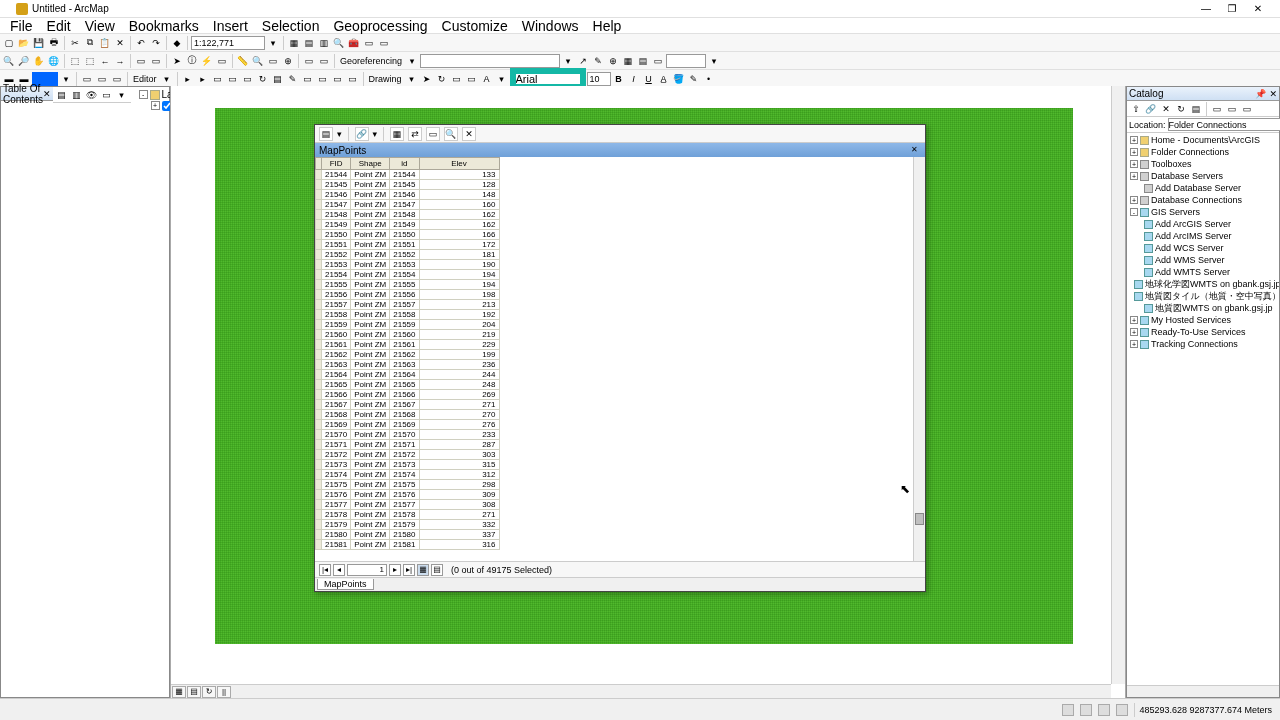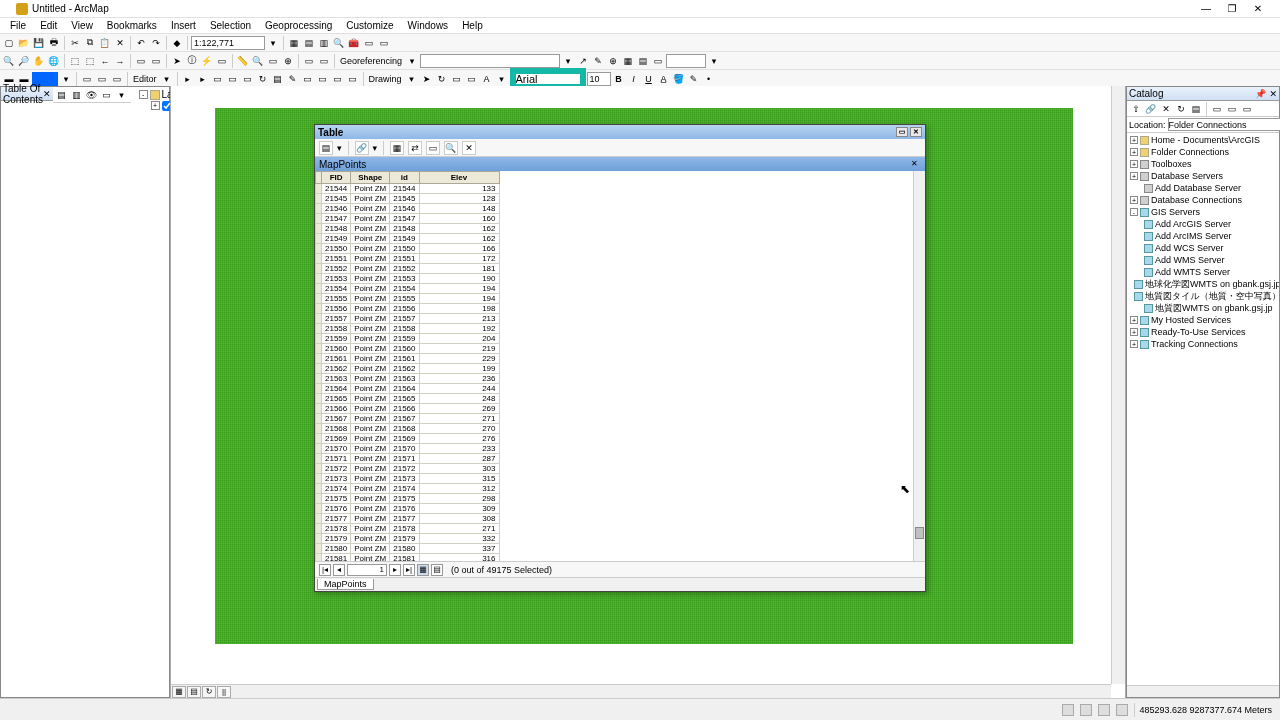--- a/index.html
+++ b/index.html
@@ -4,21 +4,21 @@
 <style>
 * { margin: 0; padding: 0; box-sizing: border-box; font-family: "Segoe UI", Tahoma, sans-serif; }
 body { width: 1280px; height: 720px; background: #fff; overflow: hidden; font-size: 10px; position: relative; }
 .titlebar { height: 18px; background: #fff; display: flex; align-items: center; justify-content: space-between; padding: 0 16px; border-bottom: 1px solid #e0e0e0; }
 .titlebar-left { display: flex; align-items: center; gap: 4px; }
 .titlebar-icon { width: 12px; height: 12px; background: #d4a017; border-radius: 2px; }
 .titlebar-title { font-size: 10px; }
 .titlebar-btns { display: flex; gap: 14px; align-items: center; }
 .titlebar-btn { width: 12px; height: 12px; display: flex; align-items: center; justify-content: center; cursor: default; font-size: 10px; }
 .menubar { height: 16px; display: flex; align-items: center; padding: 0 4px; gap: 2px; border-bottom: 1px solid #e0e0e0; }
-.menu-item { padding: 0 6px; font-size: 10px; cursor: default; }
+.menu-item { padding: 0 6px; font-size: 14px; cursor: default; }
 .toolbar { height: 18px; display: flex; align-items: center; padding: 0 2px; gap: 1px; border-bottom: 1px solid #e0e0e0; background: #f7f7f7; }
 .tool-btn { width: 14px; height: 14px; display: flex; align-items: center; justify-content: center; font-size: 9px; cursor: default; border: 1px solid transparent; }
 .tool-sep { width: 1px; height: 14px; background: #ccc; margin: 0 2px; }
 .tool-input { width: 74px; height: 14px; font-size: 9px; border: 1px solid #999; padding: 0 2px; }
 .tool-input-wide { width: 140px; }
 .main-area { position: absolute; top: 86px; left: 0; right: 0; bottom: 22px; display: flex; }
 .toc-panel { width: 170px; border: 1px solid #888; background: #fff; display: flex; flex-direction: row; }
 .panel-header { height: 14px; background: linear-gradient(#eaf2fb,#cfe0f4); border-bottom: 1px solid #999; display: flex; align-items: center; justify-content: space-between; padding: 0 2px; font-size: 10px; }
 .panel-close { font-size: 9px; cursor: default; }
 .toc-toolbar { height: 16px; display: flex; align-items: center; gap: 1px; padding: 0 2px; border-bottom: 1px solid #ccc; }
@@ -53,21 +53,21 @@
 .table-title-btn { width: 12px; height: 10px; background: #e8e8e8; border: 1px solid #888; font-size: 7px; display: flex; align-items: center; justify-content: center; cursor: default; }
 .table-toolbar { height: 18px; display: flex; align-items: center; gap: 4px; padding: 0 4px; background: #f7f7f7; border-bottom: 1px solid #ccc; }
 .tbl-btn { width: 14px; height: 14px; border: 1px solid #ccc; background: #fff; font-size: 9px; display: flex; align-items: center; justify-content: center; cursor: default; }
 .table-name { height: 14px; background: linear-gradient(#8eb8e8,#6fa0d8); padding: 0 4px; font-size: 10px; display: flex; align-items: center; justify-content: space-between; }
 .tbl-close { width: 10px; height: 10px; font-size: 8px; cursor: default; }
 .table-grid { flex: 1; overflow: hidden; position: relative; }
 .grid-inner { position: absolute; left: 0; right: 12px; top: 0; bottom: 0; overflow: hidden; }
 .grid-scroll { position: absolute; right: 0; top: 0; bottom: 0; width: 12px; background: #f0f0f0; border-left: 1px solid #ccc; }
 .scroll-thumb { position: absolute; left: 1px; right: 1px; top: 356px; height: 12px; background: #c0c0c0; border: 1px solid #888; }
 table.data { border-collapse: collapse; font-size: 8px; width: auto; }
-table.data th { background: #ece9d8; border: 1px solid #aca899; padding: 0 3px; height: 12px; font-weight: bold; text-align: center; }
+table.data th { background: #ece9d8; border: 1px solid #aca899; padding: 0 3px; height: 12px; font-weight: normal; text-align: center; }
 table.data td { border: 1px solid #d0d0c0; padding: 0 3px; height: 10px; white-space: nowrap; }
 table.data td.num { text-align: right; }
 table.data th.rowsel, table.data td.rowsel { width: 6px; padding: 0; background: #ece9d8; }
 .col-fid { width: 28px; }
 .col-shape { width: 34px; }
 .col-id { width: 28px; }
 .col-elev { width: 80px; }
 .table-nav { height: 16px; display: flex; align-items: center; gap: 2px; padding: 0 4px; border-top: 1px solid #ccc; font-size: 9px; background: #f7f7f7; }
 .nav-btn { width: 12px; height: 12px; border: 1px solid #999; background: #fff; font-size: 8px; display: flex; align-items: center; justify-content: center; cursor: default; }
 .nav-input { width: 40px; height: 12px; font-size: 8px; border: 1px solid #999; text-align: right; padding: 0 2px; }
@@ -382,27 +382,20 @@
           <div class="exp">+</div>
           <div class="ico srv"></div>
           <span>Tracking Connections</span>
         </div>
       </div>
     <div class="cat-scroll-h"></div>
   </div>
 </div>
 
 <div class="table-window">
-  <div class="table-title">
-    <span>Table</span>
-    <div class="table-title-btns">
-      <div class="table-title-btn">▭</div>
-      <div class="table-title-btn">✕</div>
-    </div>
-  </div>
   <div class="table-toolbar">
     <div class="tbl-btn">▤</div>
     <span style="font-size:9px">▾</span>
     <div class="tool-sep"></div>
     <div class="tbl-btn">🔗</div>
     <span style="font-size:9px">▾</span>
     <div class="tool-sep"></div>
     <div class="tbl-btn">▦</div>
     <div class="tbl-btn">⇄</div>
     <div class="tbl-btn">▭</div>

